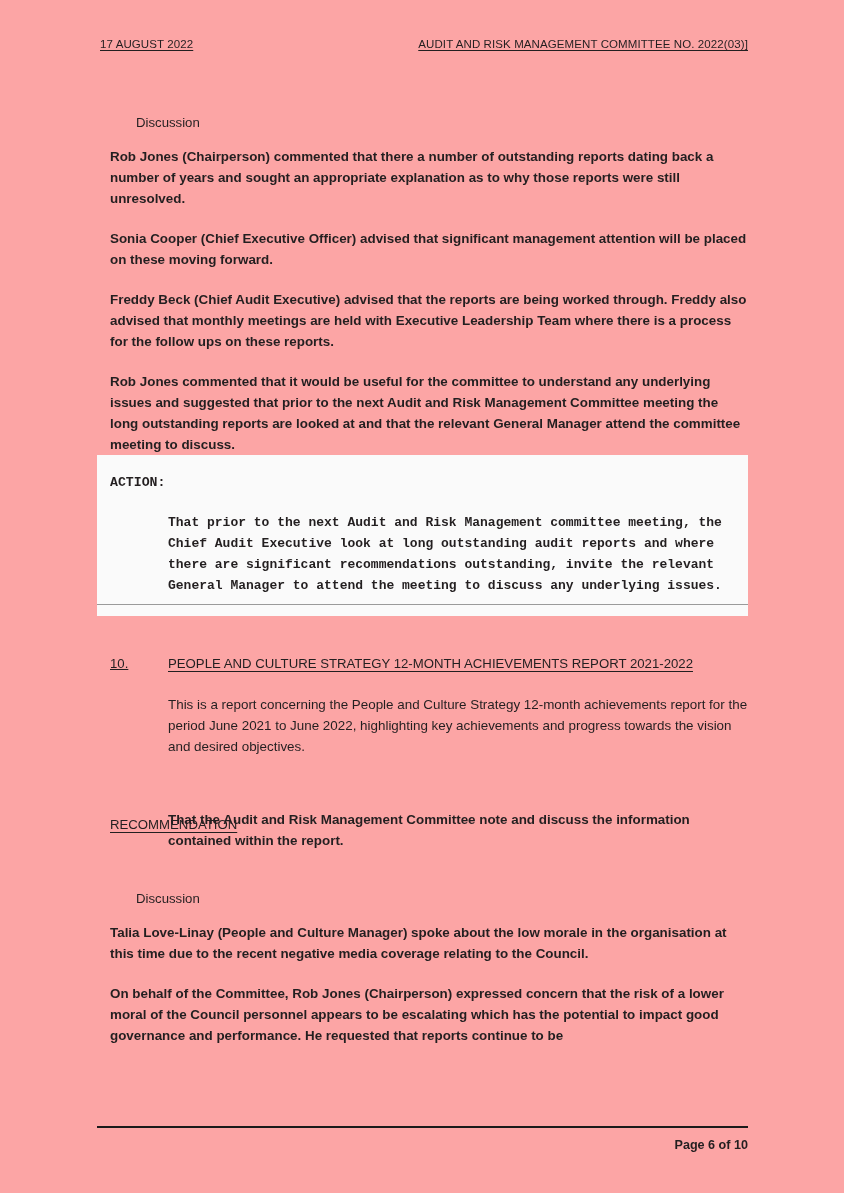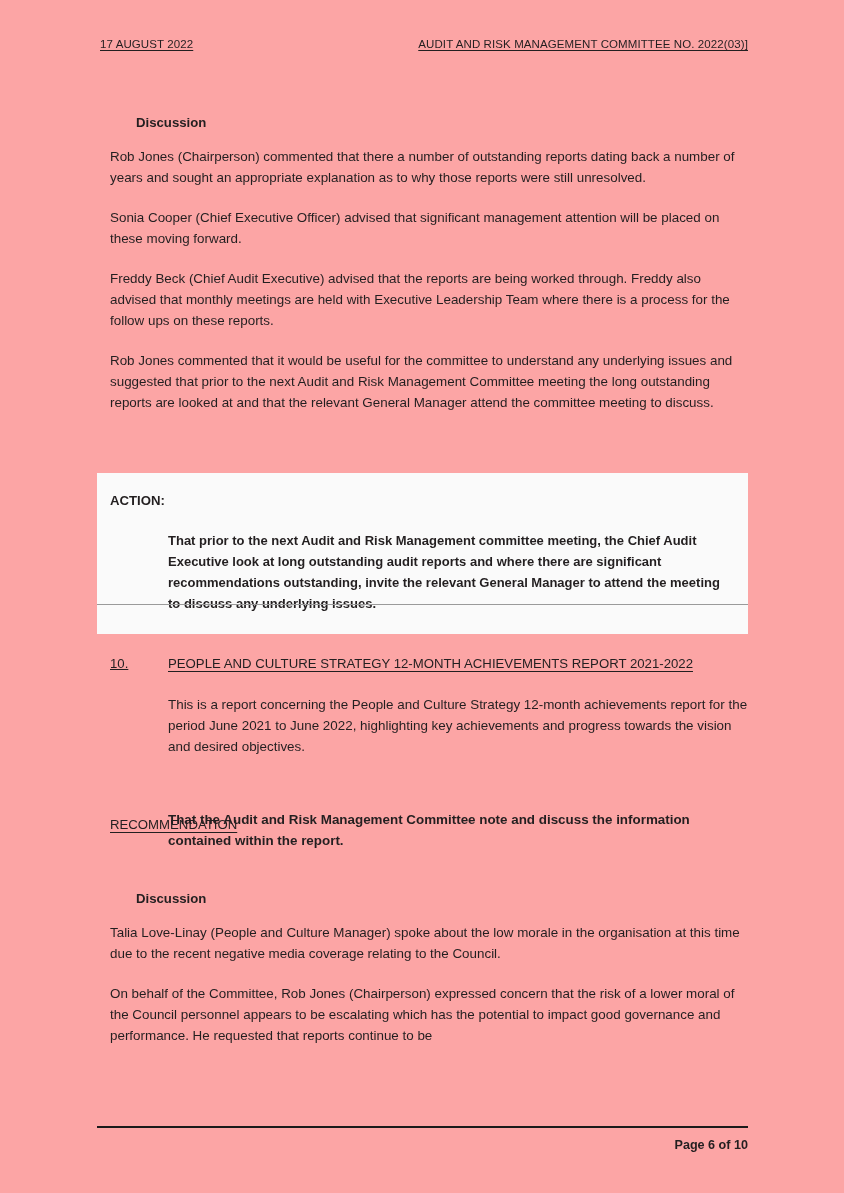--- a/index.html
+++ b/index.html
@@ -51,44 +51,46 @@
 
   
   .content {
     position: absolute;
     top: 112px;
     left: 110px;
     width: 640px;
   }
 
   .h-bold {
-    font-weight: bold;
+    font-weight: normal;
     font-size: 13.2px;
     line-height: 21px;
     margin: 0 0 13px 0;
     padding-left: 26px;
   }
 
   p.body {
     font-size: 13.4px;
     line-height: 21px;
     margin: 0 0 19px 0;
     color: #231f20;
+    font-weight: bold;
   }
   p.body.tight { margin-bottom: 0; }
 
   
   .action-block {
     position: absolute;
     left: 97px;
-    top: 473px;
+    top: 455px;
     width: 651px;
     background: #fafafa;
     box-sizing: border-box;
     padding: 17px 14px 20px 13px;
+    font-family: Liberation Mono, monospace;
   }
   .action-label {
     font-weight: bold;
     font-size: 13.2px;
     line-height: 21px;
     margin: 0 0 19px 0;
   }
   .action-text {
     font-weight: bold;
     font-size: 13px;

